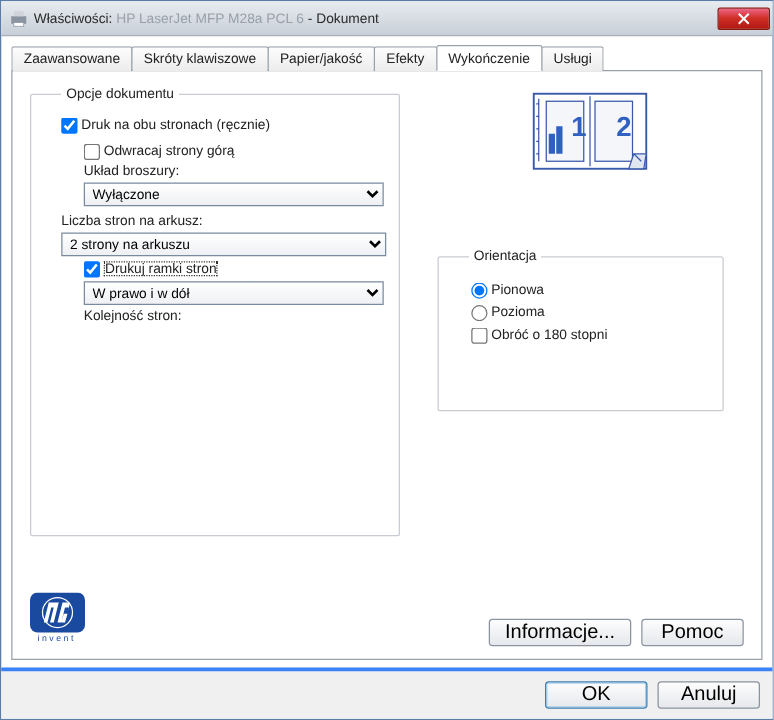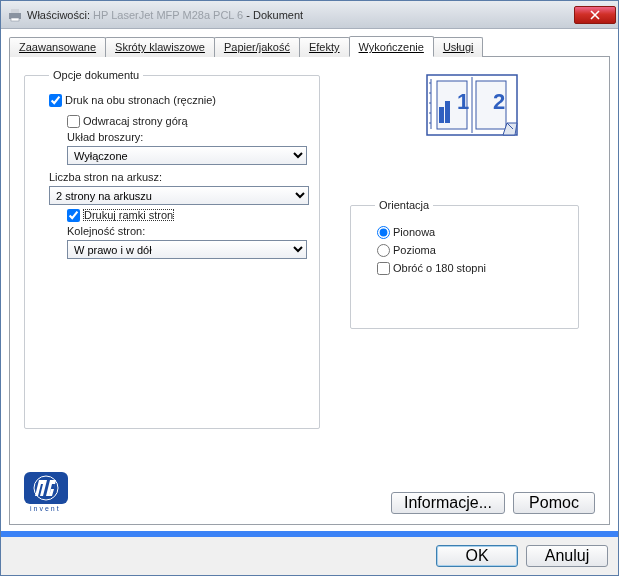--- a/index.html
+++ b/index.html
@@ -47,21 +47,20 @@
   .content {
     flex: 1;
     padding: 8px 8px 6px 8px;
     display: flex;
     flex-direction: column;
   }
   .tabs {
     display: flex;
     position: relative;
     margin-bottom: -1px;
-    text-decoration: underline;
   }
   .tab {
     border: 1px solid #9aa0a8;
     border-bottom: none;
     background: linear-gradient(to bottom, #fdfdfd, #ececec);
     padding: 3px 9px 3px 9px;
     margin-right: -1px;
     font-size: 11px;
     color: #222;
     border-radius: 2px 2px 0 0;
@@ -143,21 +142,21 @@
     font-family: inherit;
     font-size: 16px;
     padding: 0 12px;
     cursor: default;
   }
   button.win.default {
     border-color: #3c7fb1;
     box-shadow: 0 0 0 1px #a8d0ec inset;
   }
   .bottombar {
-    border-top: 6px solid #3b82f6;
+    border-top: 3px solid #3b82f6;
     background: #f0f0f0;
     padding: 8px 10px;
     display: flex;
     justify-content: flex-end;
     gap: 8px;
   }
   .dotted { outline: 1px dotted #333; outline-offset: -1px; padding: 0 1px; }
 </style>
 </head>
 <body>
@@ -231,26 +230,26 @@
               </select>
             </div>
 
             <div class="indent2" style="margin-top:4px;">
               <div class="row">
                 <label class="chk">
                   <input type="checkbox" checked="" style="">
                   <span class="lbl dotted">Drukuj ramki stron</span>
                 </label>
               </div>
-              <div class="row lbl">Kolejność stron:</div>
               <div class="row">
                 <select class="combo">
                   <option>W prawo i w dół</option>
                 </select>
               </div>
+              <div class="row lbl">Kolejność stron:</div>
             </div>
           </fieldset>
         </div>
 
         <div class="rightcol">
           <div class="preview">
             <svg width="96" height="66" viewBox="0 0 96 66">
               <rect x="2" y="2" width="90" height="60" fill="#fff" stroke="#3858a8" stroke-width="1.5"></rect>
               <path d="M6 6 v50 M6 10 h-2 M6 20 h-2 M6 30 h-2 M6 40 h-2 M6 50 h-2" stroke="#3858a8" stroke-width="1"></path>
               <line x1="47" y1="4" x2="47" y2="60" stroke="#3858a8"></line>

